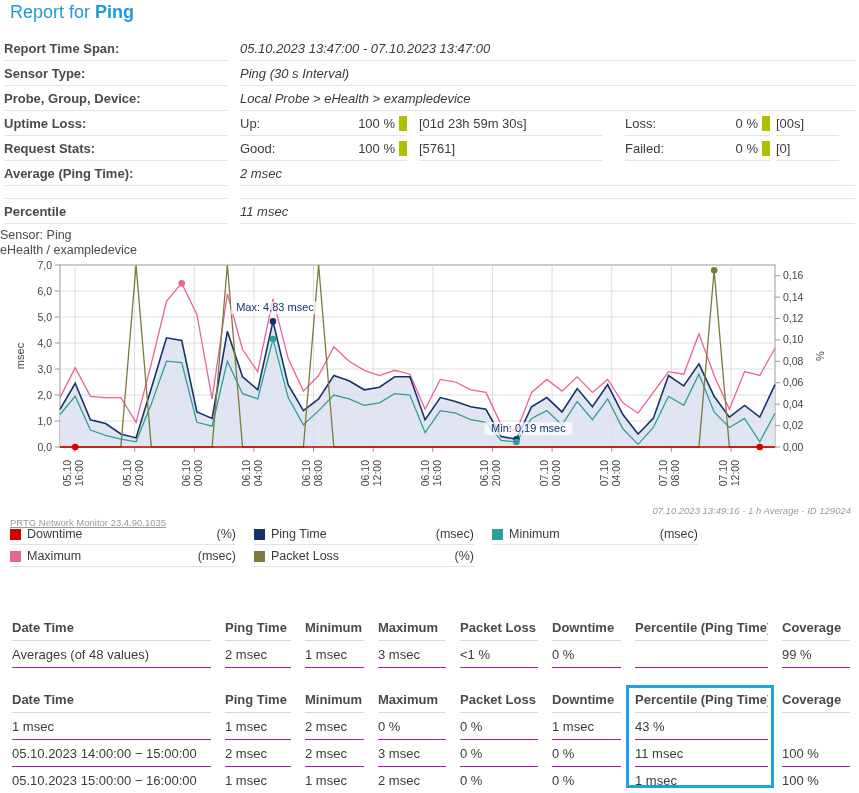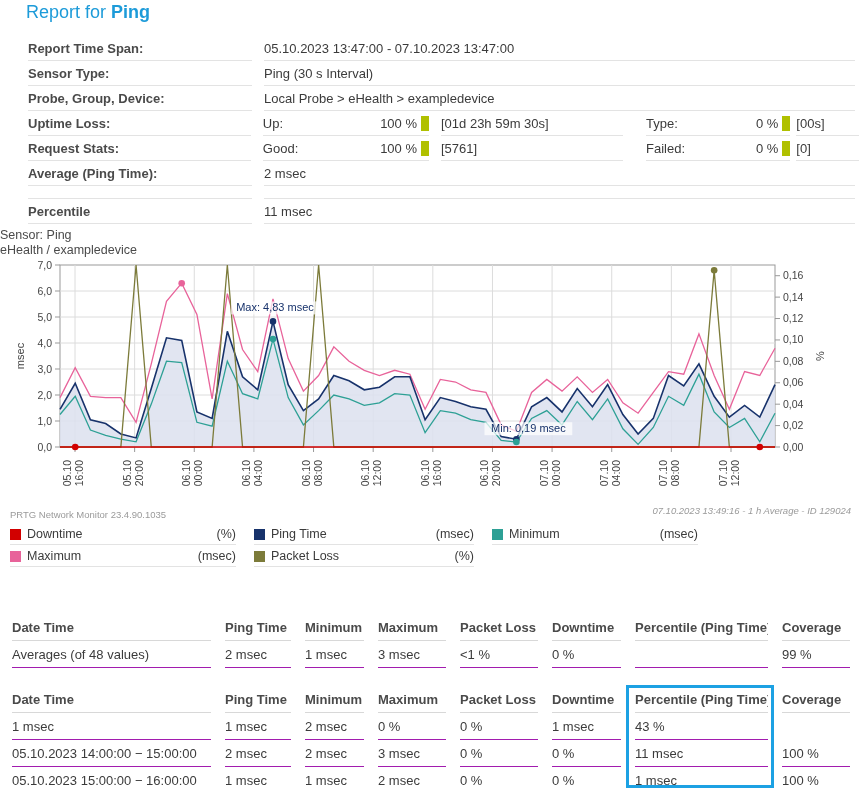--- a/index.html
+++ b/index.html
@@ -1,39 +1,39 @@
 <!DOCTYPE html>
 <html><head>
 <meta charset="utf-8">
 <style>
   html,body{margin:0;padding:0;background:#fff;}
   #page{position:relative;width:859px;height:793px;background:#fff;overflow:hidden;
         font-family:"Liberation Sans","DejaVu Sans",sans-serif;color:#3b3b3b;}
   
-  .title{position:absolute;top:2px;left:26px;font-size:18px;color:#1d9bd9;}
+  .title{position:absolute;top:2px;left:10px;font-size:18px;color:#1d9bd9;}
   .title b{font-weight:700;}
   
   .info{position:absolute;top:36px;left:0;width:859px;}
-  .irow{display:flex;align-items:flex-end;height:25px;padding-left:28px;box-sizing:border-box;}
+  .irow{display:flex;align-items:flex-end;height:25px;padding-left:4px;box-sizing:border-box;}
   .irow.gap{height:13px;}
   .ic{border-bottom:1px solid #e3e3e3;padding-bottom:4px;font-size:13px;box-sizing:border-box;
       display:flex;align-items:center;white-space:nowrap;overflow:hidden;}
   .lbl{width:224px;font-weight:700;color:#4a4a4a;margin-right:12px;}
-  .val{flex:1;margin-right:4px;}
+  .val{flex:1;margin-right:4px;font-style:italic;}
   .c2{width:167px;margin-right:12px;}
   .c3{width:183px;margin-right:23px;}
   .c4{width:145px;margin-right:6px;}
   .c5{width:63px;}
   .pct{margin-left:auto;}
   .bar{display:inline-block;width:8px;height:15px;margin-left:4px;flex:none;}
   
   .chart-titles{position:absolute;top:228px;left:0;width:859px;text-align:left;
                 font-size:12.5px;line-height:15px;color:#4a4a4a;}
   .chart-footer{position:absolute;top:505px;left:0;width:859px;font-size:9.5px;color:#9a9a9a;}
-  .cf-l{position:absolute;left:10px;top:4px;}
+  .cf-l{position:absolute;left:10px;top:12px;text-decoration:underline;}
   .cf-r{position:absolute;right:8px;top:0;font-style:italic;}
   #chart{position:absolute;top:255px;left:0;}
   
   .legend{position:absolute;top:527px;left:10px;width:700px;display:grid;
           grid-template-columns:226px 220px 206px;column-gap:18px;row-gap:4px;}
   .litem{display:flex;align-items:center;font-size:12.5px;border-bottom:1px solid #e3e3e3;
          padding-bottom:3px;}
   .sw{width:11px;height:11px;flex:none;margin-right:6px;}
   .lunit{margin-left:auto;}
   
@@ -69,21 +69,21 @@
     </div>
     <div class="irow">
       <div class="ic lbl">Uptime Loss:</div>
       <div class="ic c2">
         <span>Up:</span>
         <span class="pct">100 %</span>
         <span class="bar" style="background-color: rgb(176, 192, 0);"></span>
       </div>
       <div class="ic c3">[01d 23h 59m 30s]</div>
       <div class="ic c4">
-        <span>Type:</span>
+        <span>Loss:</span>
         <span class="pct">0 %</span>
         <span class="bar" style="background-color: rgb(176, 192, 0);"></span>
       </div>
       <div class="ic c5">[00s]</div>
     </div>
     <div class="irow">
       <div class="ic lbl">Request Stats:</div>
       <div class="ic c2">
         <span>Good:</span>
         <span class="pct">100 %</span>

